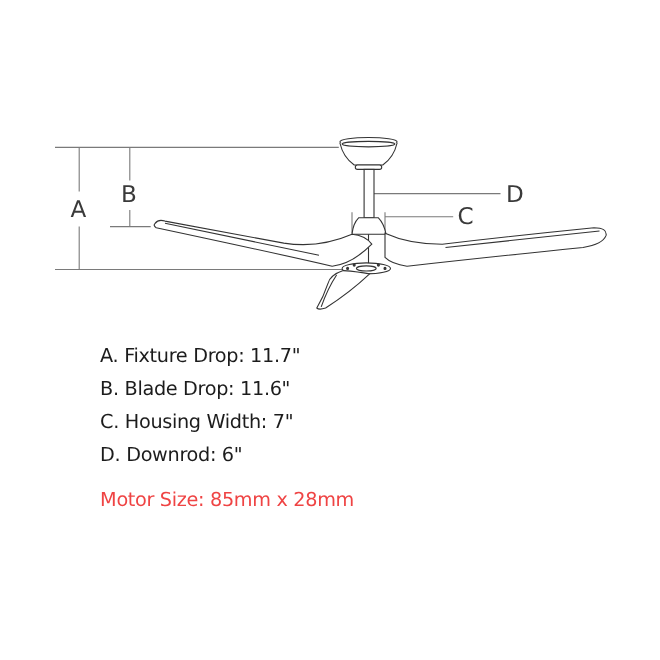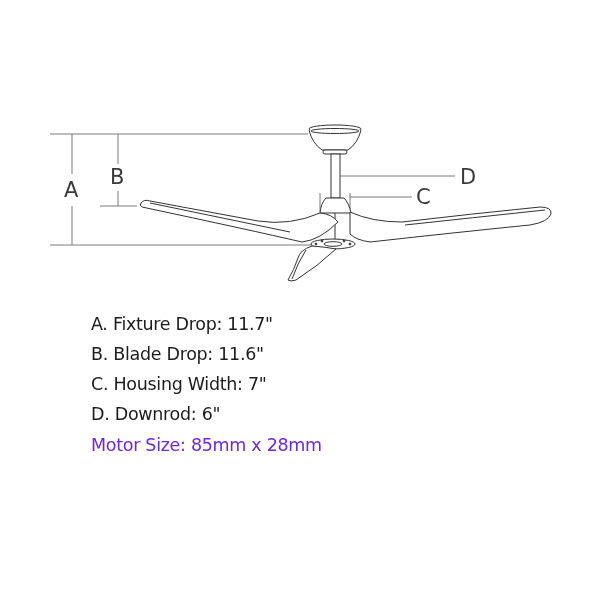--- a/index.html
+++ b/index.html
@@ -38,25 +38,25 @@
     #spec-list li {
       font-size: 17.5px;
       line-height: 30px;
       letter-spacing: -0.3px;
       color: #1c1c1c;
       white-space: nowrap;
     }
     #motor-size {
       position: absolute;
       left: 91px;
-      top: 430px;
+      top: 440px;
       font-size: 17.5px;
       line-height: 30px;
       letter-spacing: -0.3px;
-      color: #6d28d9;
+      color: #ef4444;
       white-space: nowrap;
     }
   </style>
 </head>
 <body>
 
 <svg id="diagram" viewBox="0 0 600 300" xmlns="http://www.w3.org/2000/svg">
   <g stroke="#7a7a7a" stroke-width="1" fill="none">
 
     <line x1="50" y1="134" x2="308" y2="134"></line>

